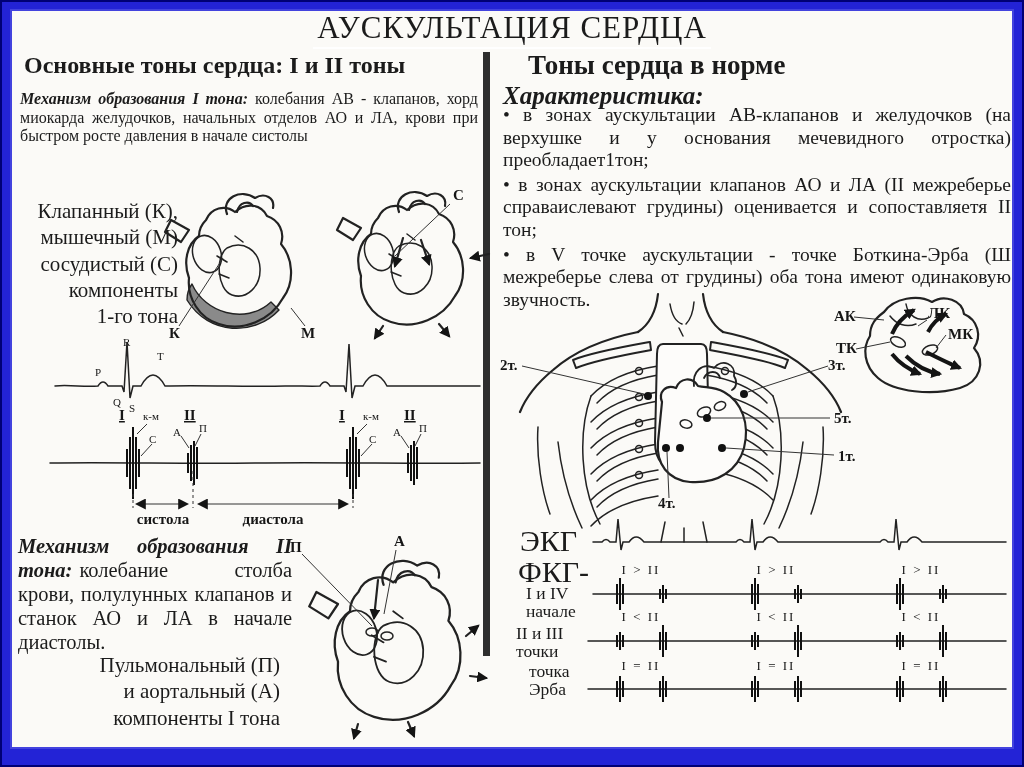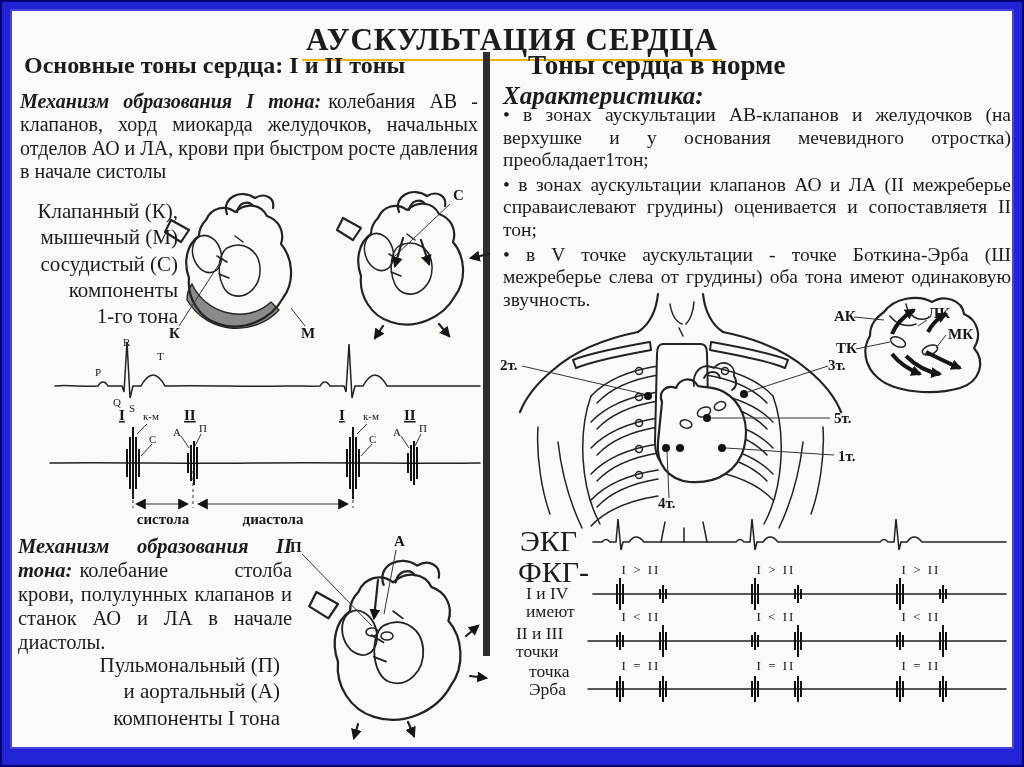--- a/index.html
+++ b/index.html
@@ -5,25 +5,25 @@
   html,body{margin:0;padding:0;background:#000075;}
   body{width:1024px;height:767px;position:relative;overflow:hidden;
        font-family:"Liberation Serif","DejaVu Serif",serif;color:#1b1b1b;}
   .b1{position:absolute;inset:0;background:#000075;}
   .b2{position:absolute;inset:2px;background:#2323d6;}
   .b3{position:absolute;left:10px;top:9px;right:10px;bottom:18px;background:#fbfaf7;border:2px solid #4343de;}
   .layer{position:absolute;inset:0;}
   .abs{position:absolute;}
   .pre{white-space:pre-line;}
   .title-wrap{position:absolute;left:0;right:0;top:10px;text-align:center;}
-  .title{display:inline-block;font-size:31px;font-weight:bold;letter-spacing:1px;
-         border-bottom:2px solid #eab308;padding:0 4px 1px 4px;margin-top:12px;}
+  .title{display:inline-block;font-size:31px;font-weight:normal;letter-spacing:1px;
+         border-bottom:2px solid #ffffff;padding:0 4px 1px 4px;}
   .h-left{left:24px;top:52px;font-size:24px;font-weight:bold;}
   .h-right{left:528px;top:50px;font-size:27px;font-weight:bold;}
-  .para{font-size:20px;line-height:1.17;text-align:justify;}
+  .para{font-size:16px;line-height:1.17;text-align:justify;}
   .lead{font-weight:bold;font-style:italic;margin-right:7px;}
   .comp{font-size:21px;line-height:1.25;text-align:right;}
   .subhead{left:503px;top:82px;font-size:25px;font-style:italic;font-weight:600;}
   .bullets{left:503px;top:104px;width:508px;font-size:19.5px;line-height:1.16;text-align:justify;}
   .bullets div{margin-bottom:2px;}
   .divider{left:483px;top:52px;width:7px;height:604px;background:#2e2e2e;}
   .cap-big{font-size:30px;}
   .cap-sm{font-size:17.5px;line-height:1.05;}
   svg{overflow:visible;}
   svg text{font-family:"Liberation Serif","DejaVu Serif",serif;fill:#161616;}
@@ -256,21 +256,21 @@
     <line x1="24" y1="59" x2="58" y2="52" class="thin"></line>
     <text class="dlb" x="2" y="31">АК</text>
     <text class="dlb" x="96" y="28">ЛК</text>
     <text class="dlb" x="116" y="49">МК</text>
     <text class="dlb" x="4" y="63">ТК</text>
   </svg>
 
   <span class="abs cap-big" style="left:520px;top:524px;">ЭКГ</span>
   <span class="abs cap-big" style="left:518px;top:555px;">ФКГ-</span>
   <span class="abs cap-sm pre" style="left:526px;top:584px;">I и IV
-имеют</span>
+начале</span>
   <span class="abs cap-sm pre" style="left:516px;top:624px;">II и III
 точки</span>
   <span class="abs cap-sm pre" style="left:529px;top:662px;">точка
 Эрба</span>
 
   <svg class="abs" style="left:498px;top:514px;" width="518" height="208" viewBox="0 0 518 208">
     <path class="stk15" d="M95,28 L104,28 Q108,23 112,28 L118,28 L120,5 L123,36 L125,28 L131,28 Q138,18 146,28 L238,28 Q242,23 246,28 L252,28 L254,5 L257,36 L259,28 L265,28 Q272,18 280,28 L382,28 Q386,23 390,28 L396,28 L398,5 L401,36 L403,28 L409,28 Q416,18 424,28 L508,28"></path>
 
     <line x1="95" y1="80" x2="508" y2="80" class="stk15"></line>
     <path class="spike" d="M119,70 L119,90 M122,64 L122,96 M125,70 L125,90 M162,75 L162,85 M165,71 L165,89 M168,75 L168,85"></path>

